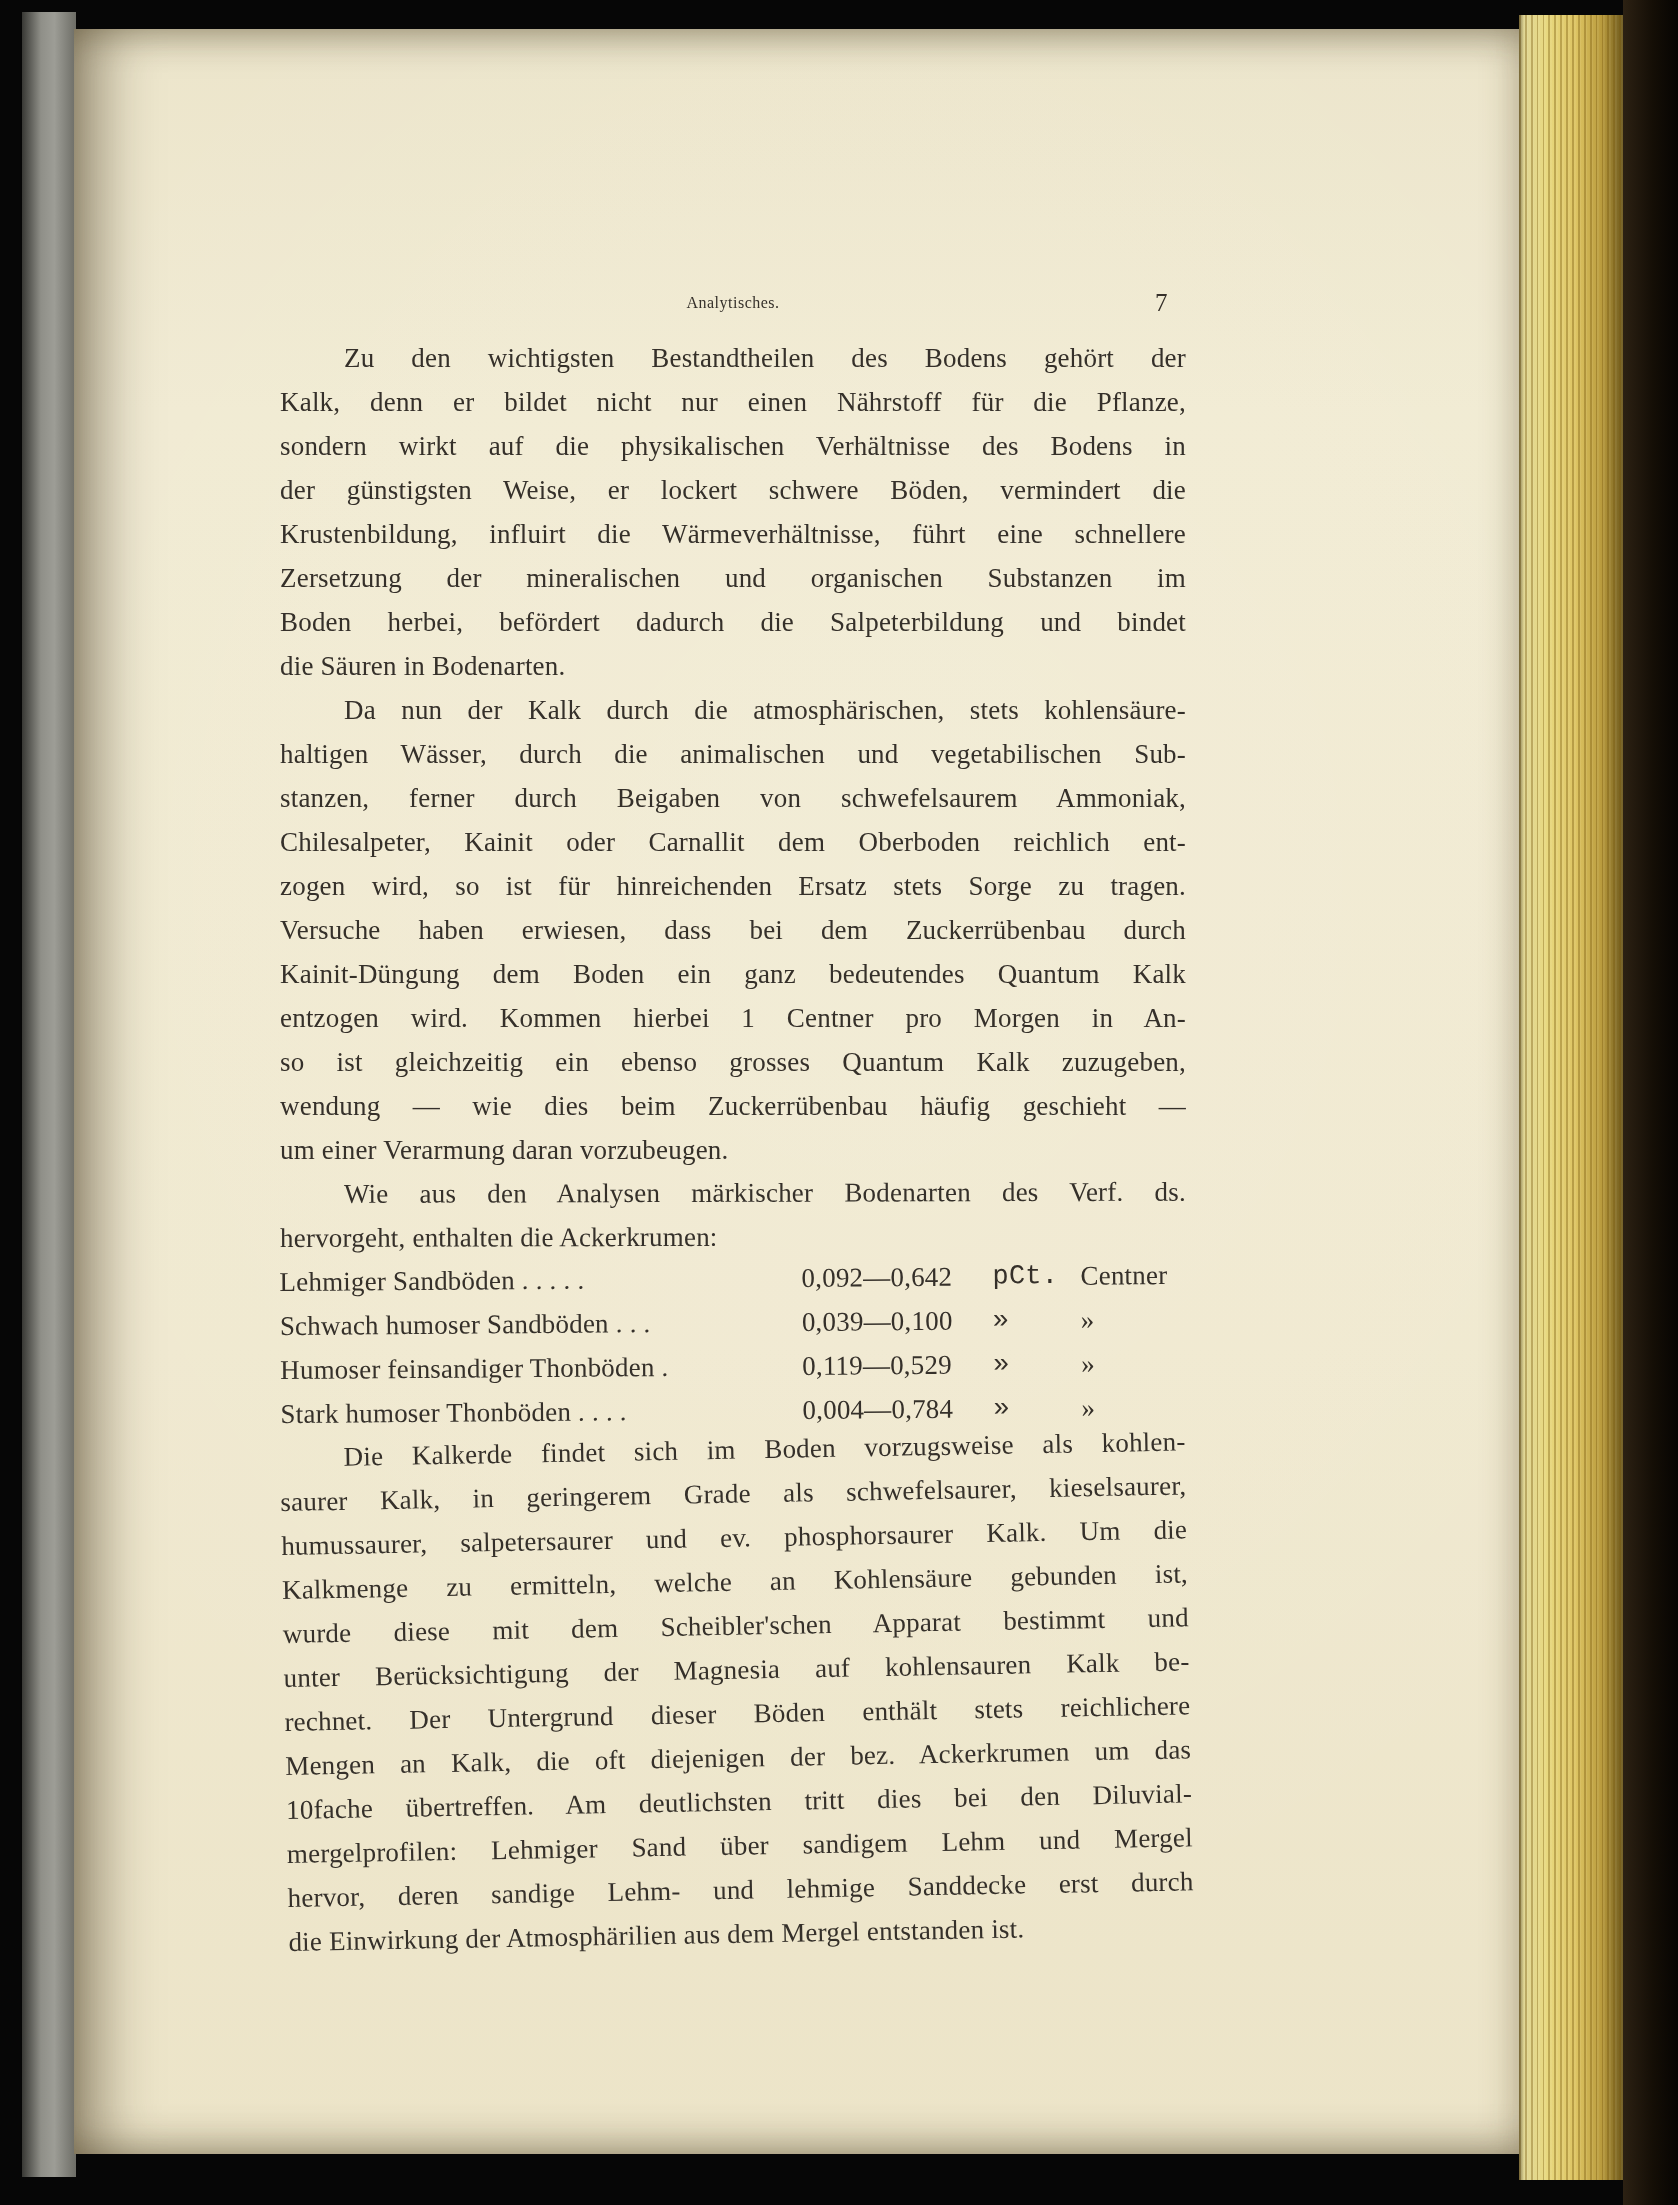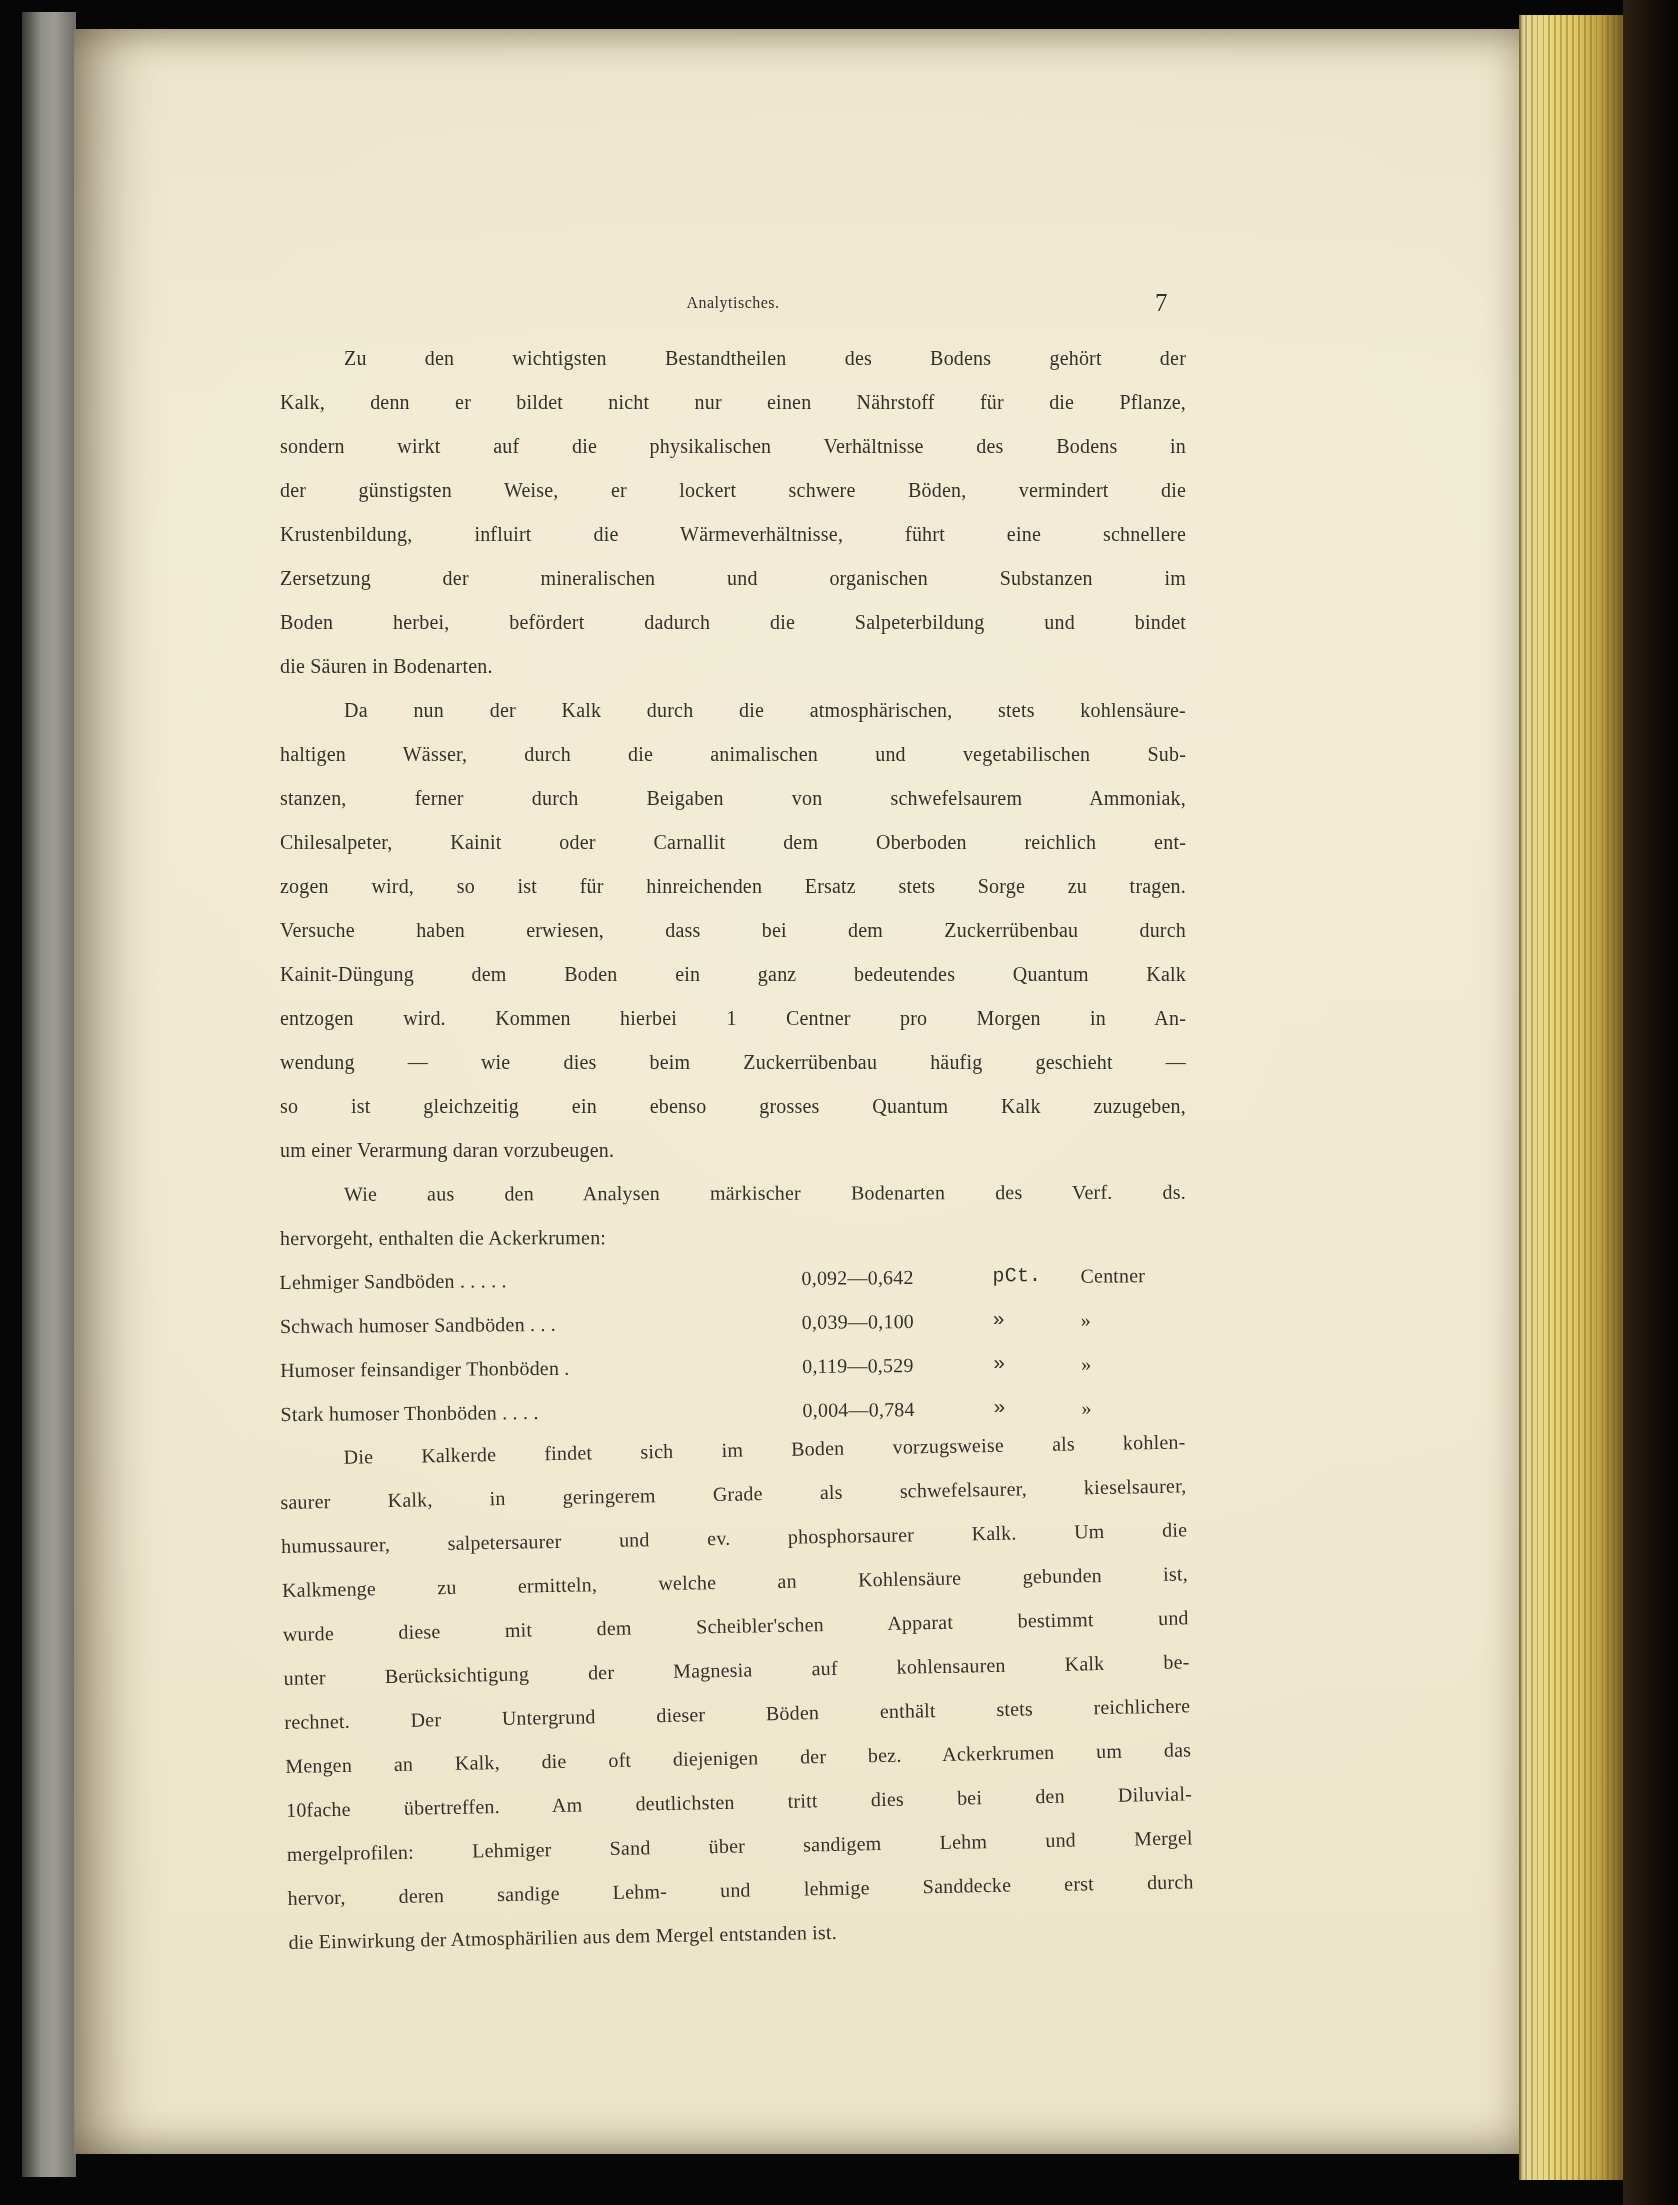--- a/index.html
+++ b/index.html
@@ -54,21 +54,21 @@
 
   
   .pagehead{position:relative;height:44px;line-height:44px;margin-bottom:11.7px;}
   .running-title{
     position:absolute;left:0;right:0;text-align:center;
     font-size:16px;letter-spacing:0.5px;
   }
   .pageno{position:absolute;right:18.5px;top:0;font-size:25px;}
 
   
-  .text-flow{font-size:20px;line-height:44px;letter-spacing:0.2px;}
+  .text-flow{font-size:27px;line-height:44px;letter-spacing:0.2px;}
   .para{margin:0;}
   .line{
     text-align:justify;
     text-align-last:justify;
     -moz-text-align-last:justify;
     height:44px;overflow:visible;white-space:normal;
   }
   .line.indent{text-indent:64px;}
   .line.last{text-align-last:left;-moz-text-align-last:left;}
 
@@ -109,22 +109,22 @@
         </div>
         <div class="para">
           <div class="line indent">Da nun der Kalk durch die atmosphärischen, stets kohlensäure-</div>
           <div class="line">haltigen Wässer, durch die animalischen und vegetabilischen Sub-</div>
           <div class="line">stanzen, ferner durch Beigaben von schwefelsaurem Ammoniak,</div>
           <div class="line">Chilesalpeter, Kainit oder Carnallit dem Oberboden reichlich ent-</div>
           <div class="line">zogen wird, so ist für hinreichenden Ersatz stets Sorge zu tragen.</div>
           <div class="line">Versuche haben erwiesen, dass bei dem Zuckerrübenbau durch</div>
           <div class="line">Kainit-Düngung dem Boden ein ganz bedeutendes Quantum Kalk</div>
           <div class="line">entzogen wird.  Kommen hierbei 1 Centner pro Morgen in An-</div>
+          <div class="line">so ist gleichzeitig ein ebenso grosses Quantum Kalk zuzugeben,</div>
           <div class="line">wendung — wie dies beim Zuckerrübenbau häufig geschieht —</div>
-          <div class="line">so ist gleichzeitig ein ebenso grosses Quantum Kalk zuzugeben,</div>
           <div class="line last">um einer Verarmung daran vorzubeugen.</div>
         </div>
         <div class="para">
           <div class="line indent">Wie aus den Analysen märkischer Bodenarten des Verf. ds.</div>
           <div class="line last">hervorgeht, enthalten die Ackerkrumen:</div>
         </div>
         <div class="dtable">
           <div class="trow">
             <span class="c-label">Lehmiger Sandböden  .  .  .  .  .</span>
             <span class="c-range">0,092—0,642</span>

